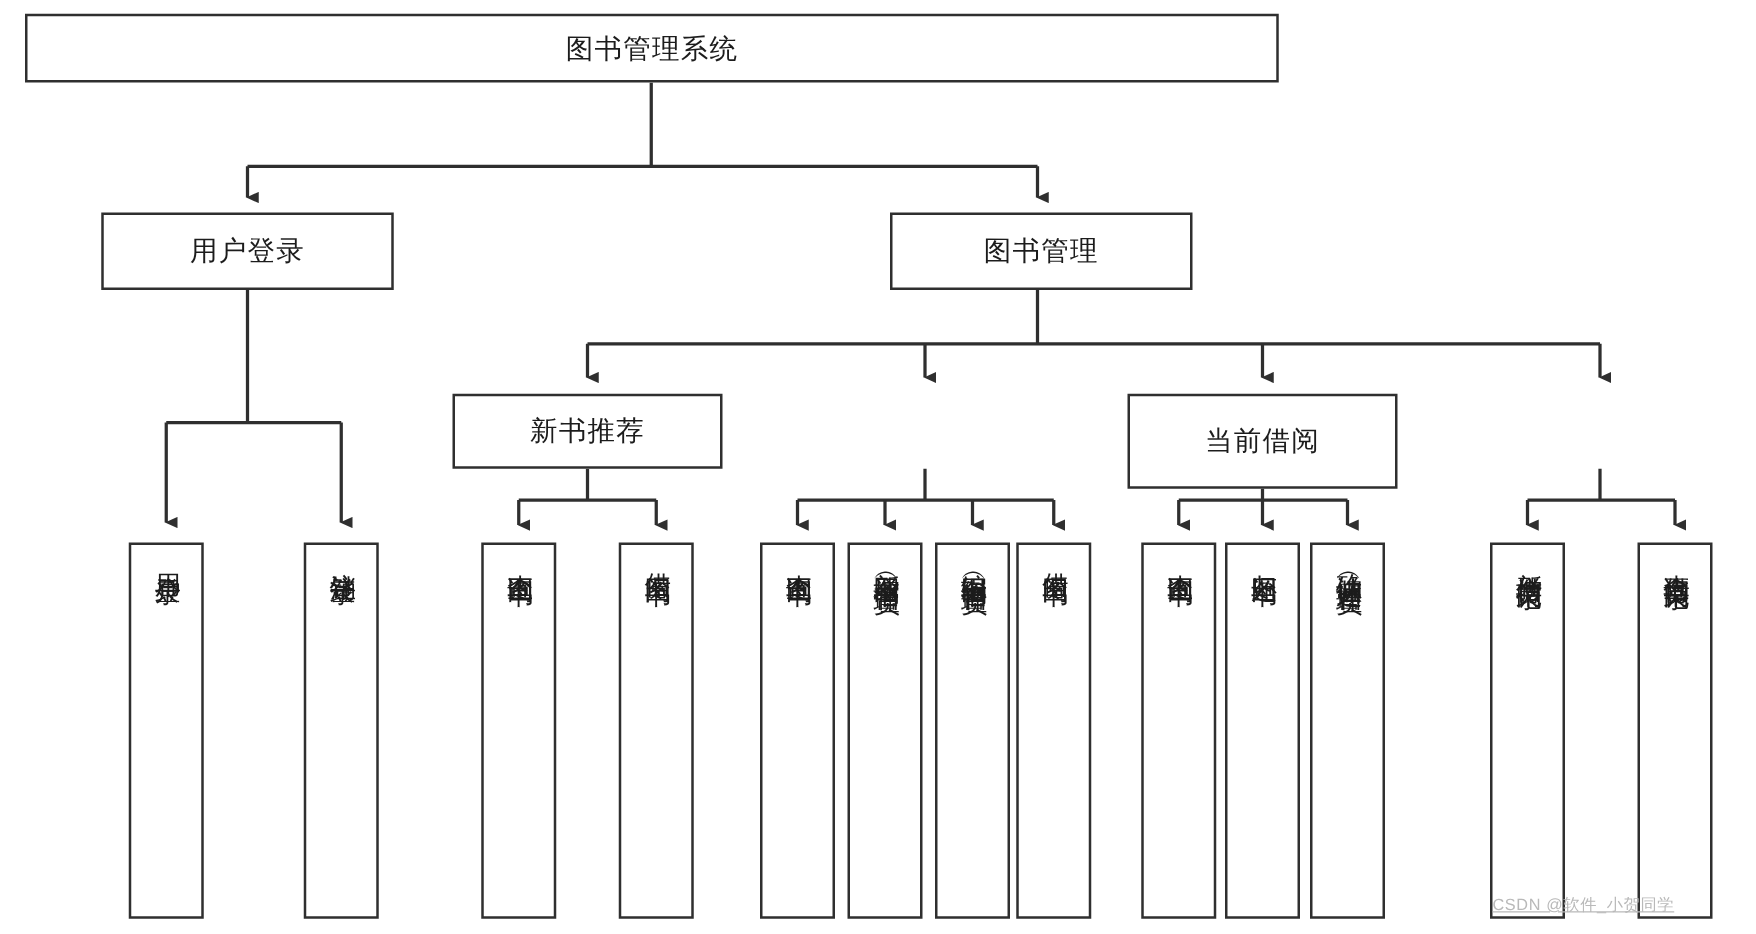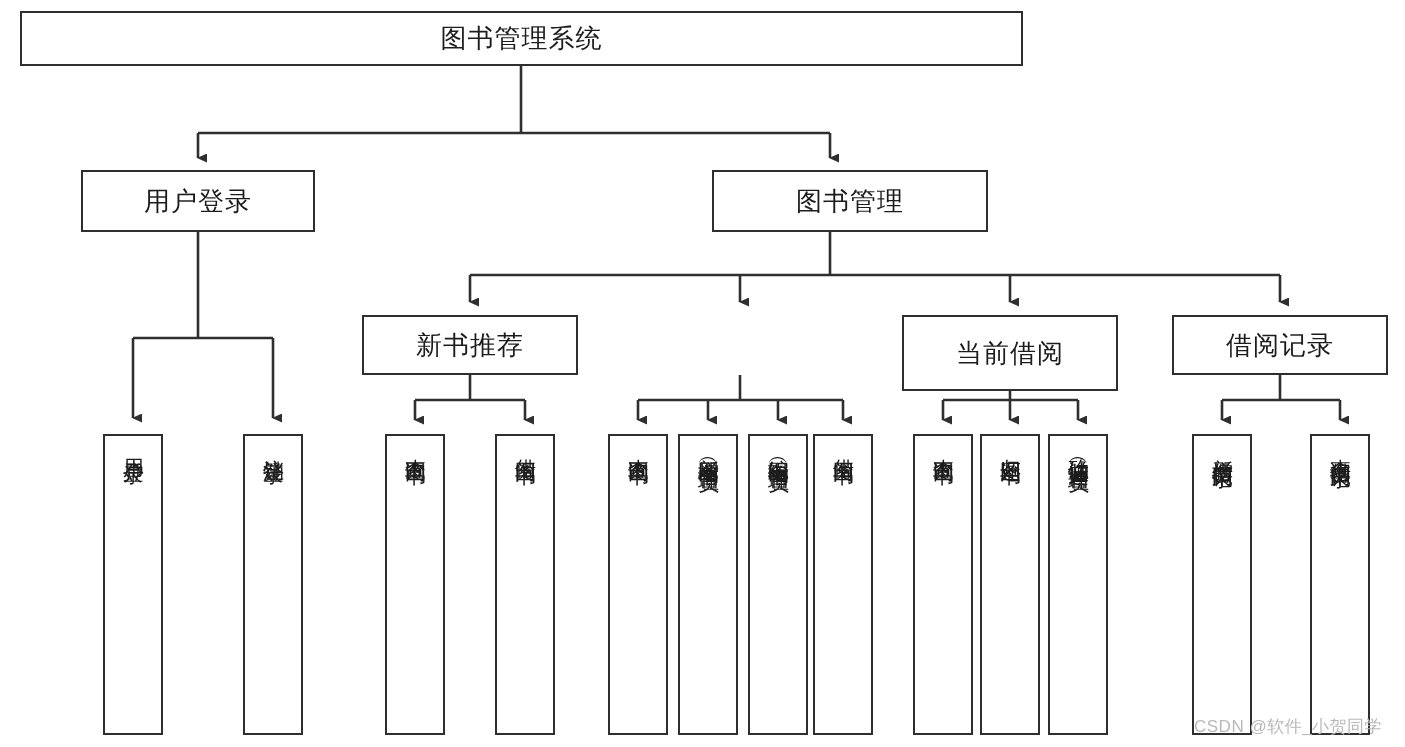--- a/index.html
+++ b/index.html
@@ -29,43 +29,44 @@
     position: absolute;
     box-sizing: border-box;
     border: 2px solid #2f2f2f;
     background: #ffffff;
     display: flex;
     align-items: center;
     justify-content: center;
     color: #1c1c1c;
   }
   .node.horiz {
-    font-size: 26px;
+    font-size: 22px;
     letter-spacing: 1px;
   }
   .node.vert {
     align-items: flex-start;
     justify-content: center;
     padding-top: 6px;
   }
   .vlabel {
     writing-mode: vertical-rl;
     text-orientation: upright;
     font-size: 21px;
     line-height: 1.18;
     letter-spacing: 2px;
     text-align: left;
     white-space: nowrap;
   }
   .watermark {
     position: absolute;
-    font-size: 17px;
+    font-size: 13px;
     color: #b9b9b9;
     white-space: nowrap;
     letter-spacing: 0.5px;
+    text-decoration: underline;
   }
 </style>
 </head>
 <body>
 
 <div id="canvas">
 
   <svg class="edges" viewBox="0 0 1405 747" xmlns="http://www.w3.org/2000/svg">
     <defs>
       <marker id="arrow" markerWidth="9" markerHeight="10" refX="4.5" refY="9" orient="auto" markerUnits="userSpaceOnUse">
@@ -116,32 +117,29 @@
     </g>
   </svg>
 
   <div class="node horiz" style="left:20px; top:11px; width:1003px; height:55px;">
     <span>图书管理系统</span>
   </div>
 
   <div class="node horiz" style="left:81px; top:170px; width:234px; height:62px;">
     <span>用户登录</span>
   </div>
-  <div class="node horiz" style="left:712px; top:170px; width:276px; height:62px;">
+  <div class="node horiz" style="left:712px; top:170px; width:242px; height:62px;">
     <span>图书管理</span>
   </div>
 
   <div class="node horiz" style="left:362px; top:315px; width:216px; height:60px;">
     <span>新书推荐</span>
   </div>
   <div class="node horiz" style="left:902px; top:315px; width:216px; height:76px;">
     <span>当前借阅</span>
-  </div>
-  <div class="node horiz" style="left:1172px; top:315px; width:216px; height:60px;">
-    <span>借阅记录</span>
   </div>
 
   <div class="node vert" style="left:103px; top:434px; width:60px; height:301px;">
     <span class="vlabel">用户登录</span>
   </div>
   <div class="node vert" style="left:243px; top:434px; width:60px; height:301px;">
     <span class="vlabel">注销登录</span>
   </div>
 
   <div class="node vert" style="left:385px; top:434px; width:60px; height:301px;">

